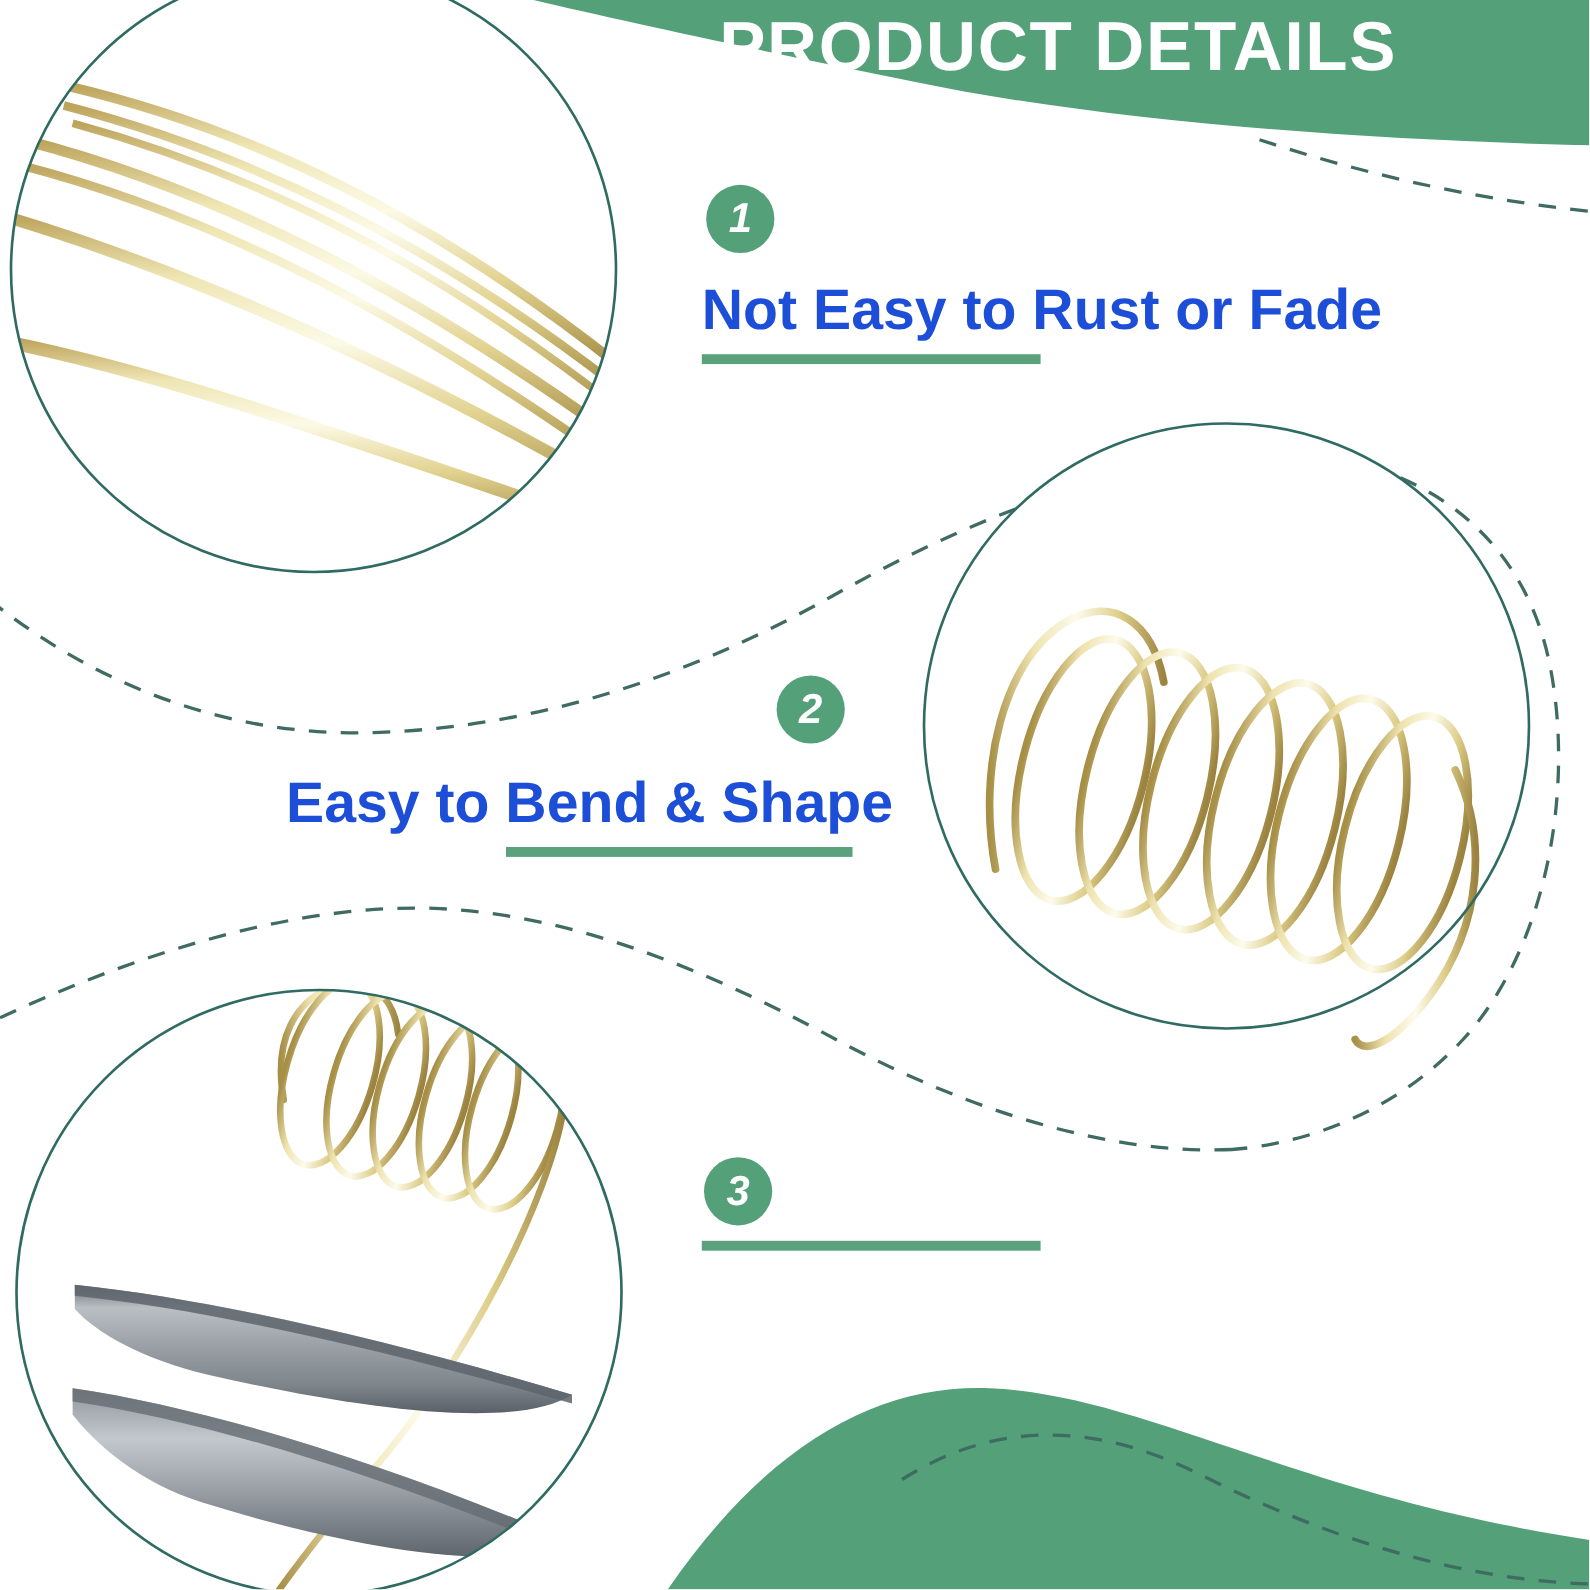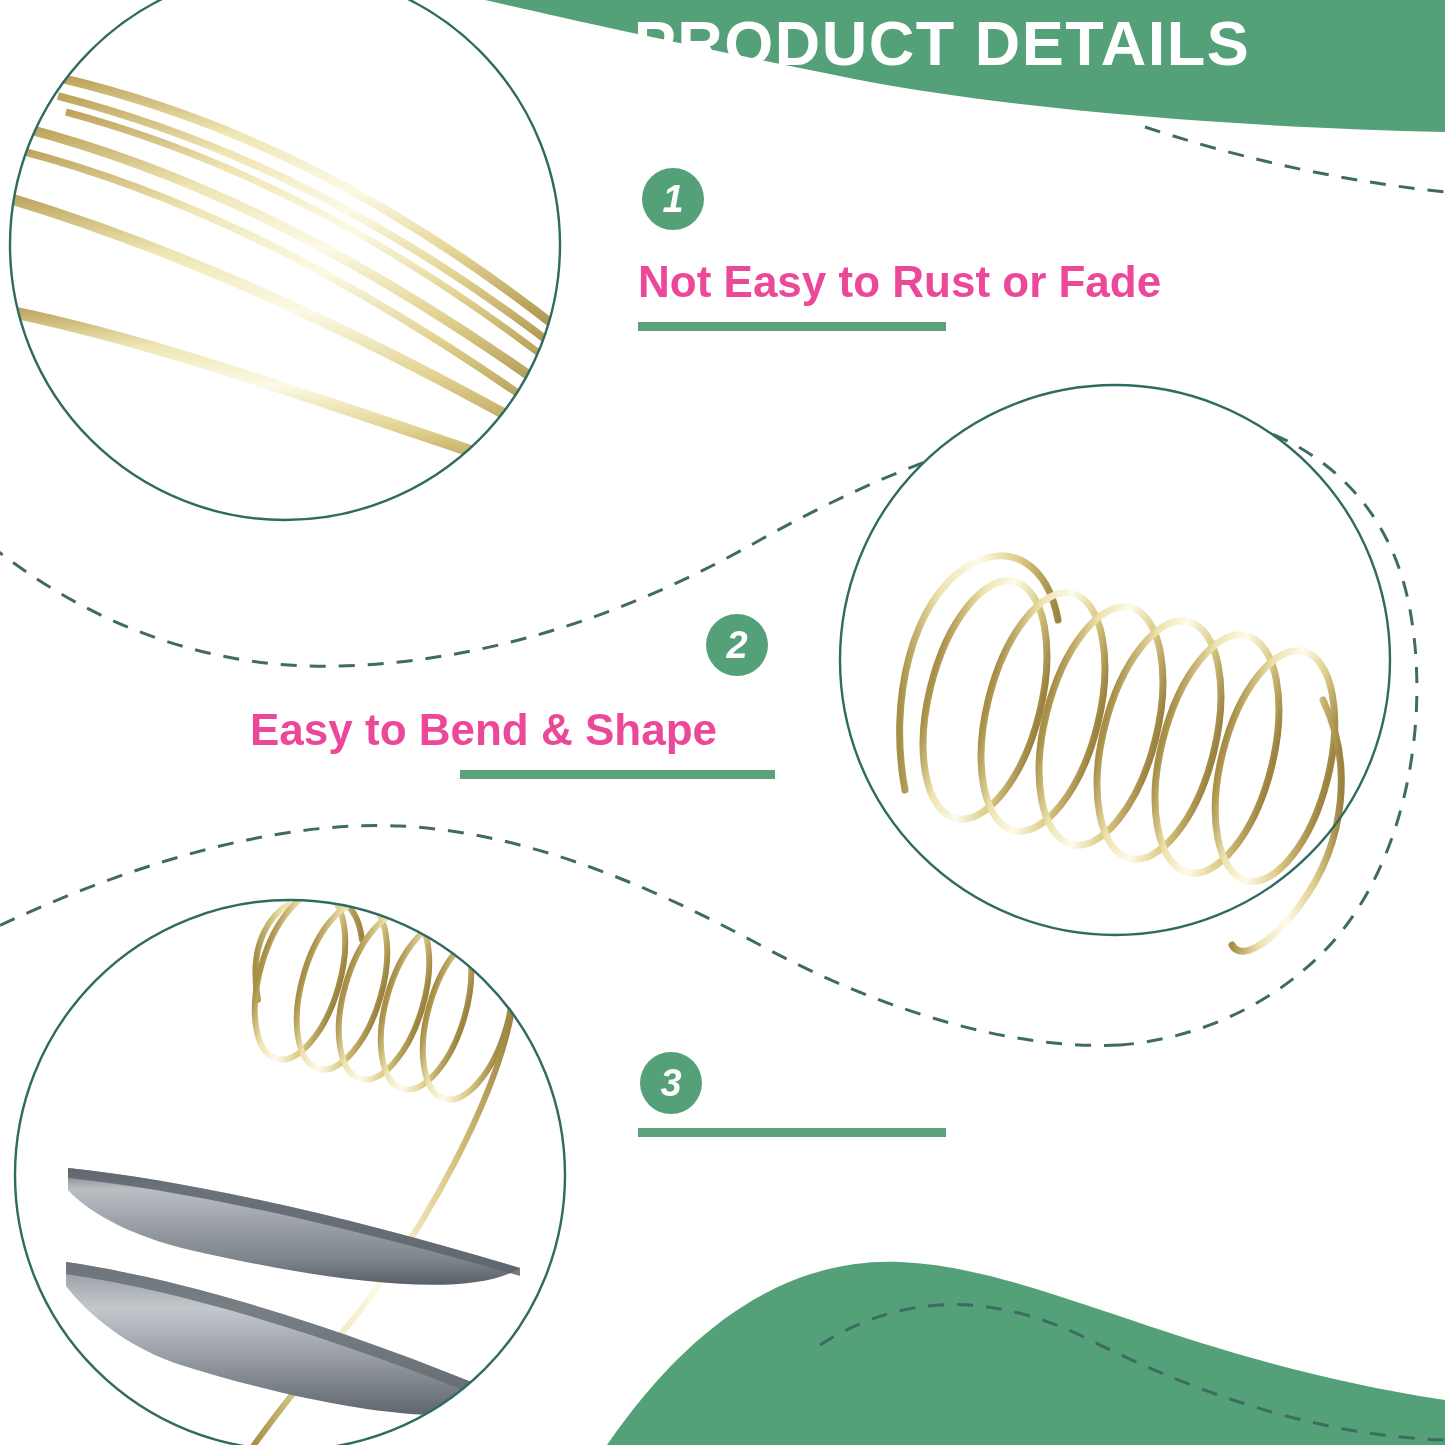--- a/index.html
+++ b/index.html
@@ -13,21 +13,21 @@
     height:1445px;
     background:#ffffff;
     overflow:hidden;
   }
   .layer{position:absolute;top:0;left:0;width:1445px;height:1445px;}
   svg.layer{display:block;}
 
   
   #header-title{
     position:absolute;
-    left:592px;
+    left:612px;
     top:8px;
     width:700px;
     text-align:center;
     color:#ffffff;
     font-size:63px;
     font-weight:bold;
     letter-spacing:1.5px;
     line-height:70px;
     white-space:nowrap;
     z-index:30;
@@ -40,26 +40,26 @@
     background:#53a079;
     color:#ffffff;
     font-size:38px;
     font-weight:bold;
     font-style:italic;
     line-height:62px;
     text-align:center;
     box-sizing:border-box;
   }
   .feature-title{
-    color:#ec4899;
-    font-size:44px;
+    color:#1d4ed8;
+    font-size:52px;
     font-weight:bold;
     line-height:52px;
     white-space:nowrap;
-    margin:0;
+    margin:10px;
   }
   .rule{
     height:9px;
     background:#5aa17c;
     margin-top:14px;
   }
 
   
   #feature-1{left:638px;top:168px;}
   #feature-1 .badge{margin-left:4px;}

